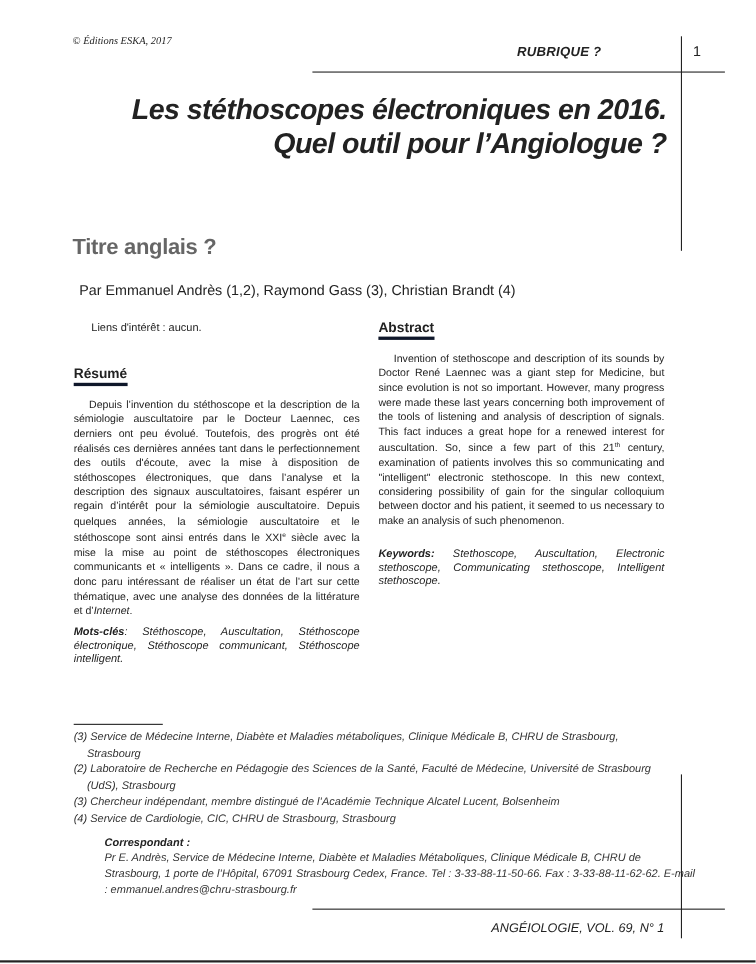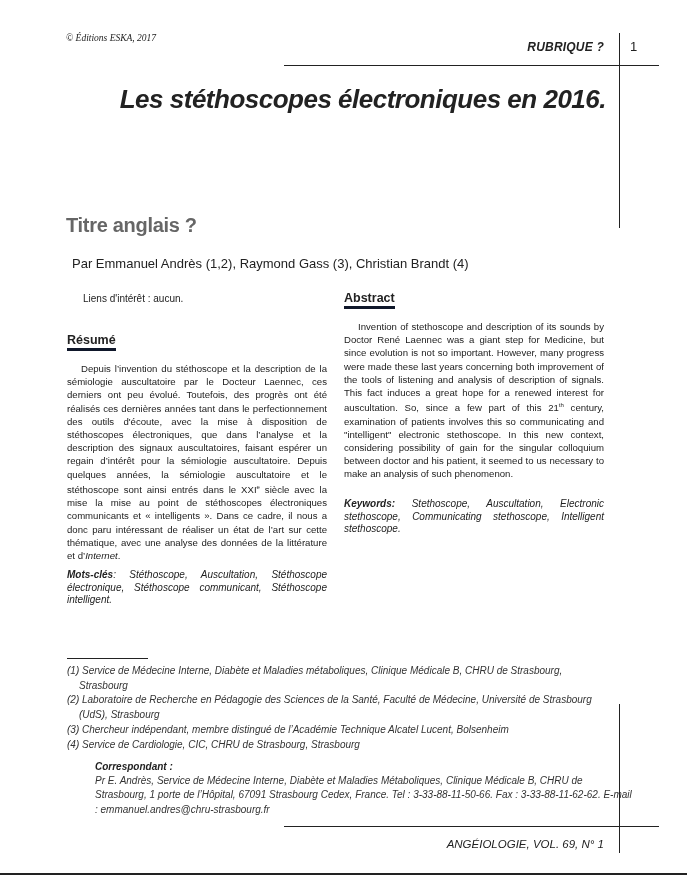--- a/index.html
+++ b/index.html
@@ -1,19 +1,19 @@
 <!DOCTYPE html>
 <html><head>
 <meta charset="utf-8">
 <style>
   html, body { margin:0; padding:0; background:#ffffff; }
   body { width:687px; height:876px; position:relative; overflow:hidden; color:#222; font-family:"Liberation Sans", sans-serif; }
   .abs { position:absolute; }
   .copyright { left:66px; top:33px; font-family:"Liberation Serif", serif; font-style:italic; font-size:9.5px; color:#222; }
-  .rubrique { left:470px; top:40px; width:134px; text-align:right; font-style:italic; font-weight:bold; font-size:12px; letter-spacing:0.2px; color:#222; }
+  .rubrique { left:470px; top:40px; width:134px; font-style:italic; font-weight:bold; font-size:12px; letter-spacing:0.2px; color:#222; }
   .pagenum { left:630px; top:39px; font-size:13px; color:#222; }
   .hline { background:#222; height:1.3px; }
   .vline { background:#222; width:1.3px; }
   .title { left:66px; top:84px; width:540px; font-style:italic; font-weight:bold; font-size:26px; line-height:31px; color:#222; letter-spacing:-0.5px;text-align:right; }
   .subtitle { left:66px; top:172px; font-weight:bold; font-size:20px; color:#666; letter-spacing:-0.3px;margin-top:42px; }
   .authors { left:72px; top:256px; font-size:13px; color:#222; }
   .coi { left:83px; top:293px; font-size:10px; color:#222; }
   .sec-head { font-weight:bold; font-size:12.5px; color:#222; padding-bottom:1px; border-bottom:3px solid #0f172a; display:inline-block; line-height:14px; }
   .resume-head { left:67px; top:333px; }
   .abstract-head { left:344px; top:291px; }
@@ -38,20 +38,21 @@
 <body>
 
 <div class="abs copyright">© Éditions ESKA, 2017</div>
 <div class="abs rubrique">RUBRIQUE ?</div>
 <div class="abs pagenum">1</div>
 <div class="abs hline" style="left:284px; top:65px; width:375px;"></div>
 <div class="abs vline" style="left:619px; top:33px; height:195px;"></div>
 
 <div class="abs title">
   <div>Les stéthoscopes électroniques en 2016.</div>
+  <div>Quel outil pour l’Angiologue ?</div>
 </div>
 <div class="abs subtitle">Titre anglais ?</div>
 <div class="abs authors">Par Emmanuel Andrès (1,2), Raymond Gass (3), Christian Brandt (4)</div>
 <div class="abs coi">Liens d'intérêt : aucun.</div>
 
 <div class="abs sec-head resume-head">Résumé</div>
 <div class="abs body-text resume-body">
   <p><span>Depuis l’invention du stéthoscope et la description de la sémiologie auscultatoire par le Docteur Laennec, ces derniers ont peu évolué. Toutefois, des progrès ont été réalisés ces dernières années tant dans le perfectionnement des outils d'écoute, avec la mise à disposition de stéthoscopes électroniques, que dans l’analyse et la description des signaux auscultatoires, faisant espérer un regain d’intérêt pour la sémiologie auscultatoire. Depuis quelques années, la sémiologie auscultatoire et le stéthoscope sont ainsi entrés dans le XXI</span><sup style="font-size:6px">e</sup><span> siècle avec la mise la mise au point de stéthoscopes électroniques communicants et « intelligents ». Dans ce cadre, il nous a donc paru intéressant de réaliser un état de l’art sur cette thématique, avec une analyse des données de la littérature et d’</span><i>Internet</i><span>.</span></p>
 </div>
 <div class="abs kw resume-kw">
@@ -61,21 +62,21 @@
 <div class="abs sec-head abstract-head">Abstract</div>
 <div class="abs body-text abstract-body">
   <p><span>Invention of stethoscope and description of its sounds by Doctor René Laennec was a giant step for Medicine, but since evolution is not so important. However, many progress were made these last years concerning both improvement of the tools of listening and analysis of description of signals. This fact induces a great hope for a renewed interest for auscultation. So, since a few part of this 21</span><sup style="font-size:6px">th</sup><span> century, examination of patients involves this so communicating and "intelligent" electronic stethoscope. In this new context, considering possibility of gain for the singular colloquium between doctor and his patient, it seemed to us necessary to make an analysis of such phenomenon.</span></p>
 </div>
 <div class="abs kw abstract-kw">
   <b>Keywords:</b><i> Stethoscope, Auscultation, Electronic stethoscope, Communicating stethoscope, Intelligent stethoscope.</i>
 </div>
 
 <div class="abs fnrule"></div>
 <div class="abs footnotes">
-  <div class="fn">(1) Service de Médecine Interne, Diabète et Maladies métaboliques, Clinique Médicale B, CHRU de Strasbourg, Strasbourg</div>
+  <div class="fn">(3) Service de Médecine Interne, Diabète et Maladies métaboliques, Clinique Médicale B, CHRU de Strasbourg, Strasbourg</div>
   <div class="fn">(2) Laboratoire de Recherche en Pédagogie des Sciences de la Santé, Faculté de Médecine, Université de Strasbourg (UdS), Strasbourg</div>
   <div class="fn">(3) Chercheur indépendant, membre distingué de l’Académie Technique Alcatel Lucent, Bolsenheim</div>
   <div class="fn">(4) Service de Cardiologie, CIC, CHRU de Strasbourg, Strasbourg</div>
 </div>
 <div class="abs corr">
   <div class="lbl">Correspondant :</div>
   <div>Pr E. Andrès, Service de Médecine Interne, Diabète et Maladies Métaboliques, Clinique Médicale B, CHRU de Strasbourg, 1 porte de l’Hôpital, 67091 Strasbourg Cedex, France. Tel : 3-33-88-11-50-66. Fax : 3-33-88-11-62-62. E-mail : emmanuel.andres@chru-strasbourg.fr</div>
 </div>
 
 <div class="abs vline" style="left:619px; top:704px; height:149px;"></div>

